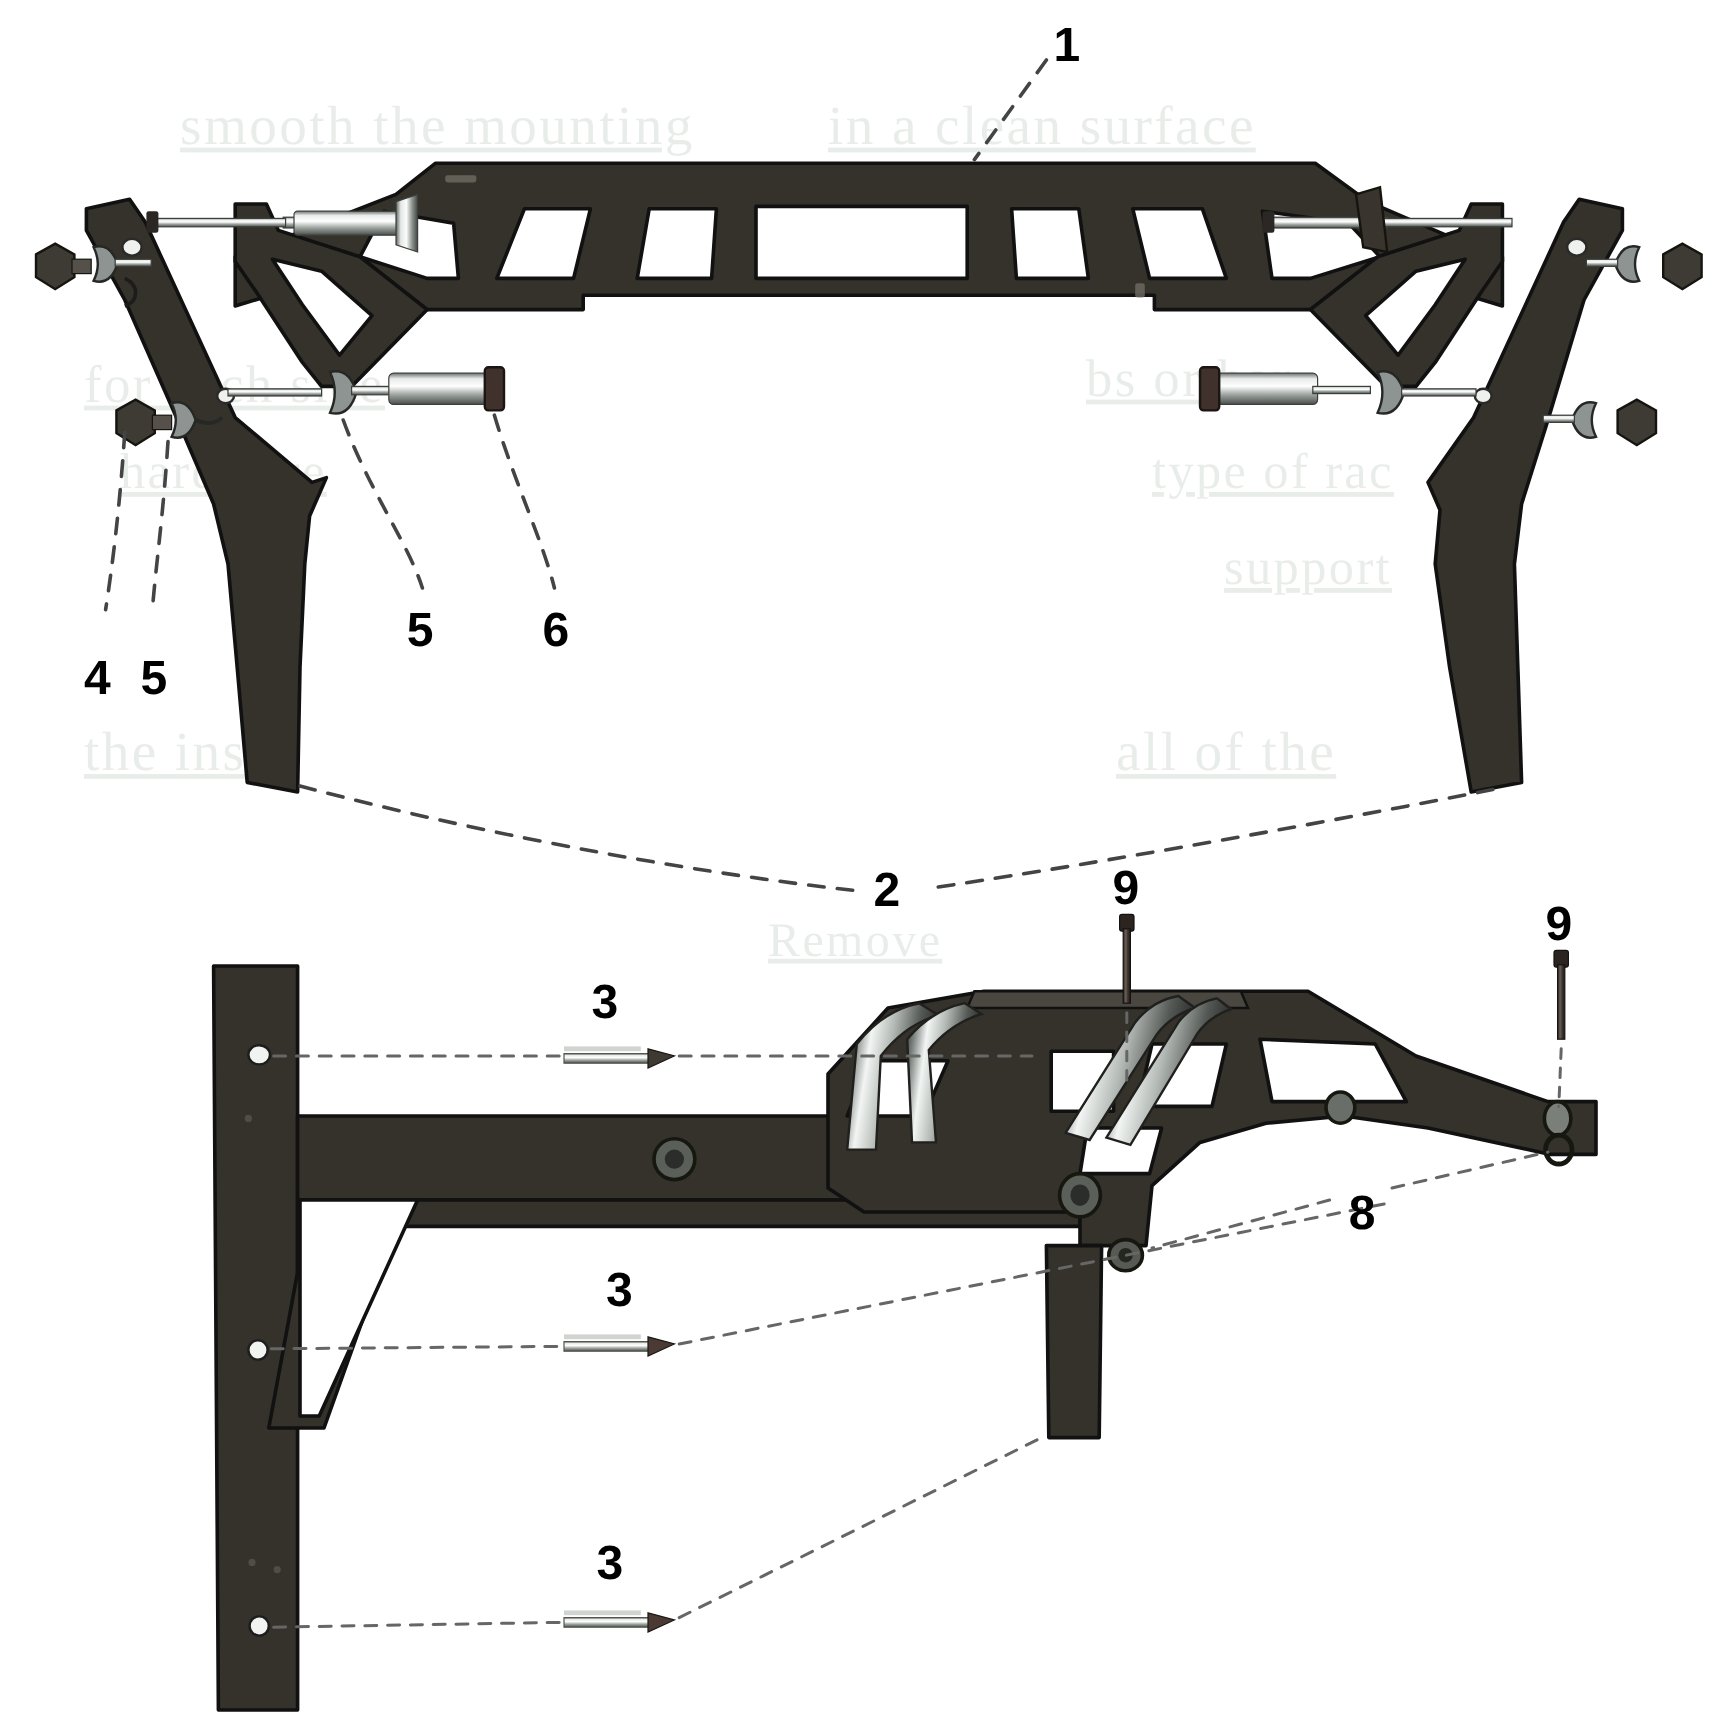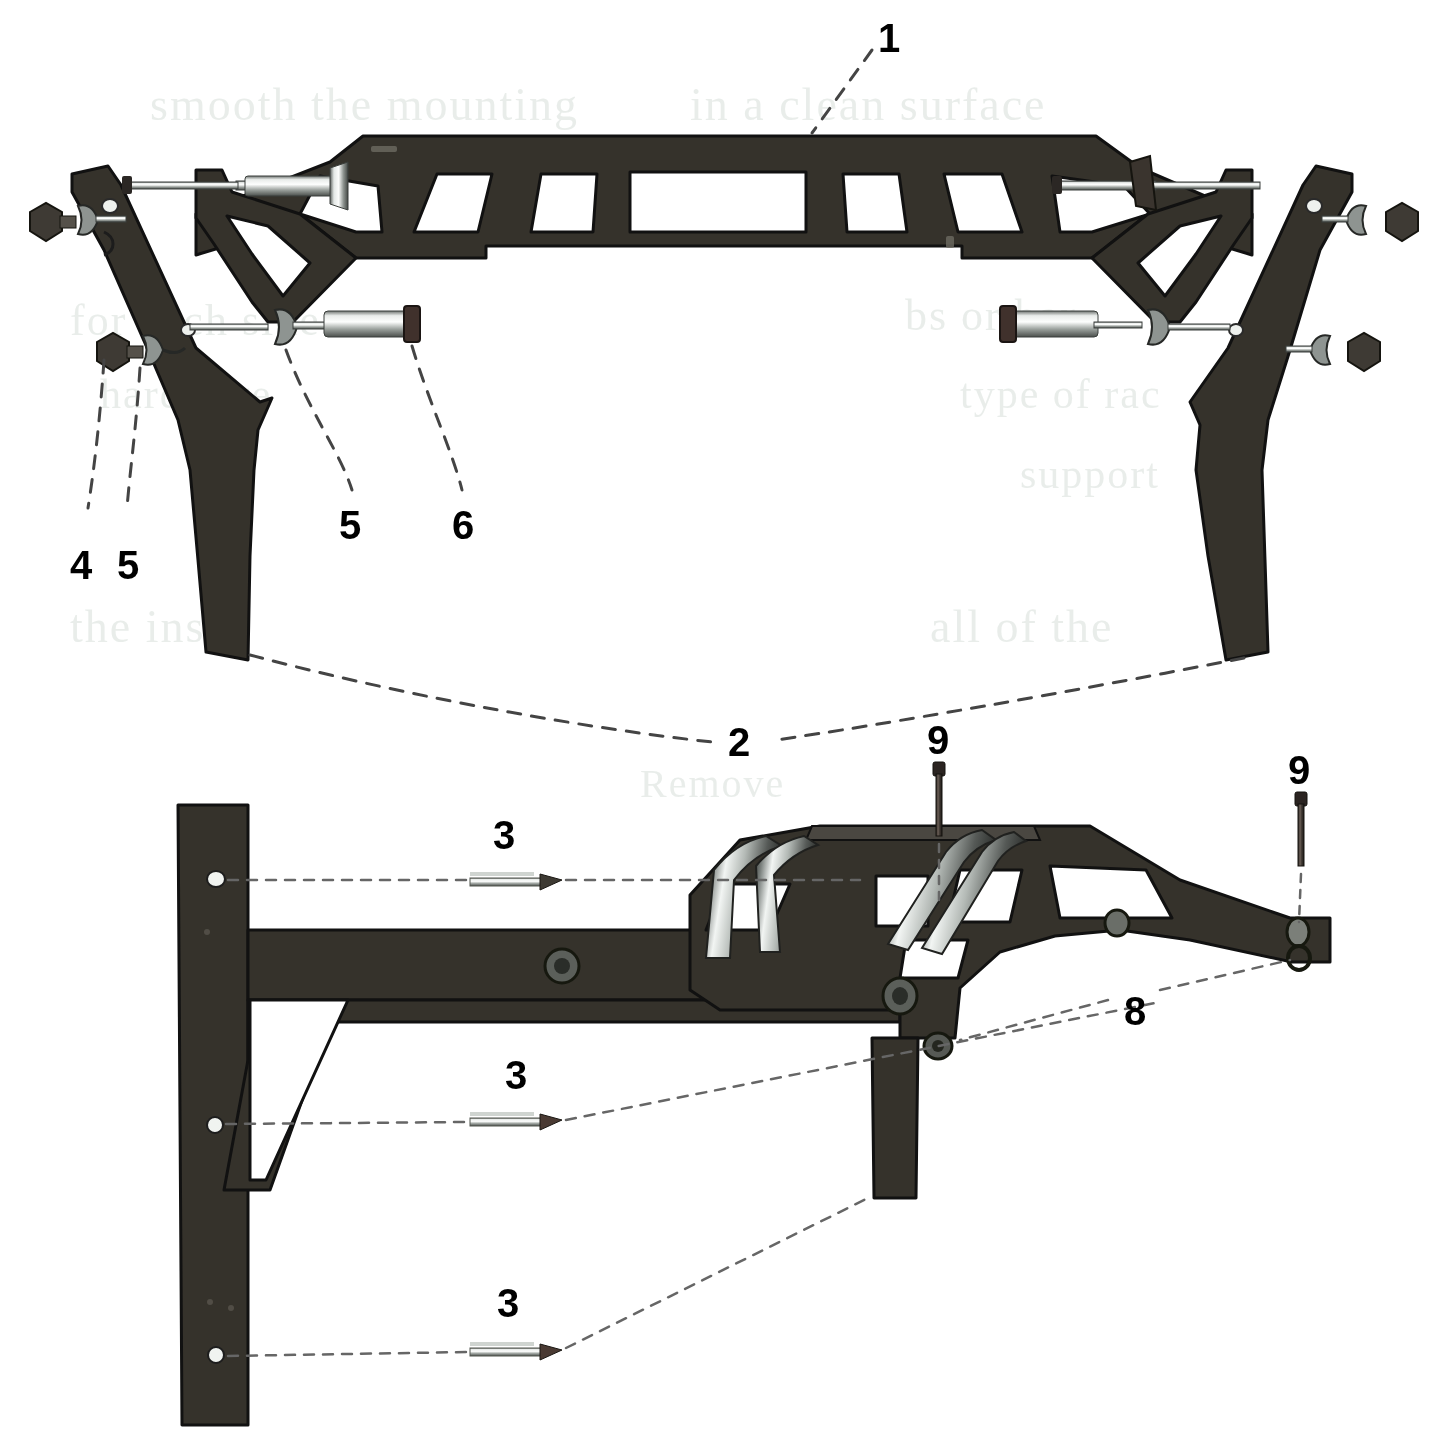--- a/index.html
+++ b/index.html
@@ -18,20 +18,21 @@
   }
   .ghost{
     position:absolute;
     font-family:"Liberation Serif",serif;
     color:#cfd8d2;
     opacity:.45;
     font-size:44px;
     letter-spacing:2px;
     white-space:nowrap;
     user-select:none;
+    text-decoration:underline;
   }
 </style>
 </head>
 <body>
 
 <div id="stage">
 
   <div id="ghost-layer">
       <div class="ghost" style="left: 150px; top: 78px; font-size: 46px;">smooth   the   mounting</div>
       <div class="ghost" style="left: 690px; top: 78px; font-size: 46px;">in   a   clean   surface</div>

